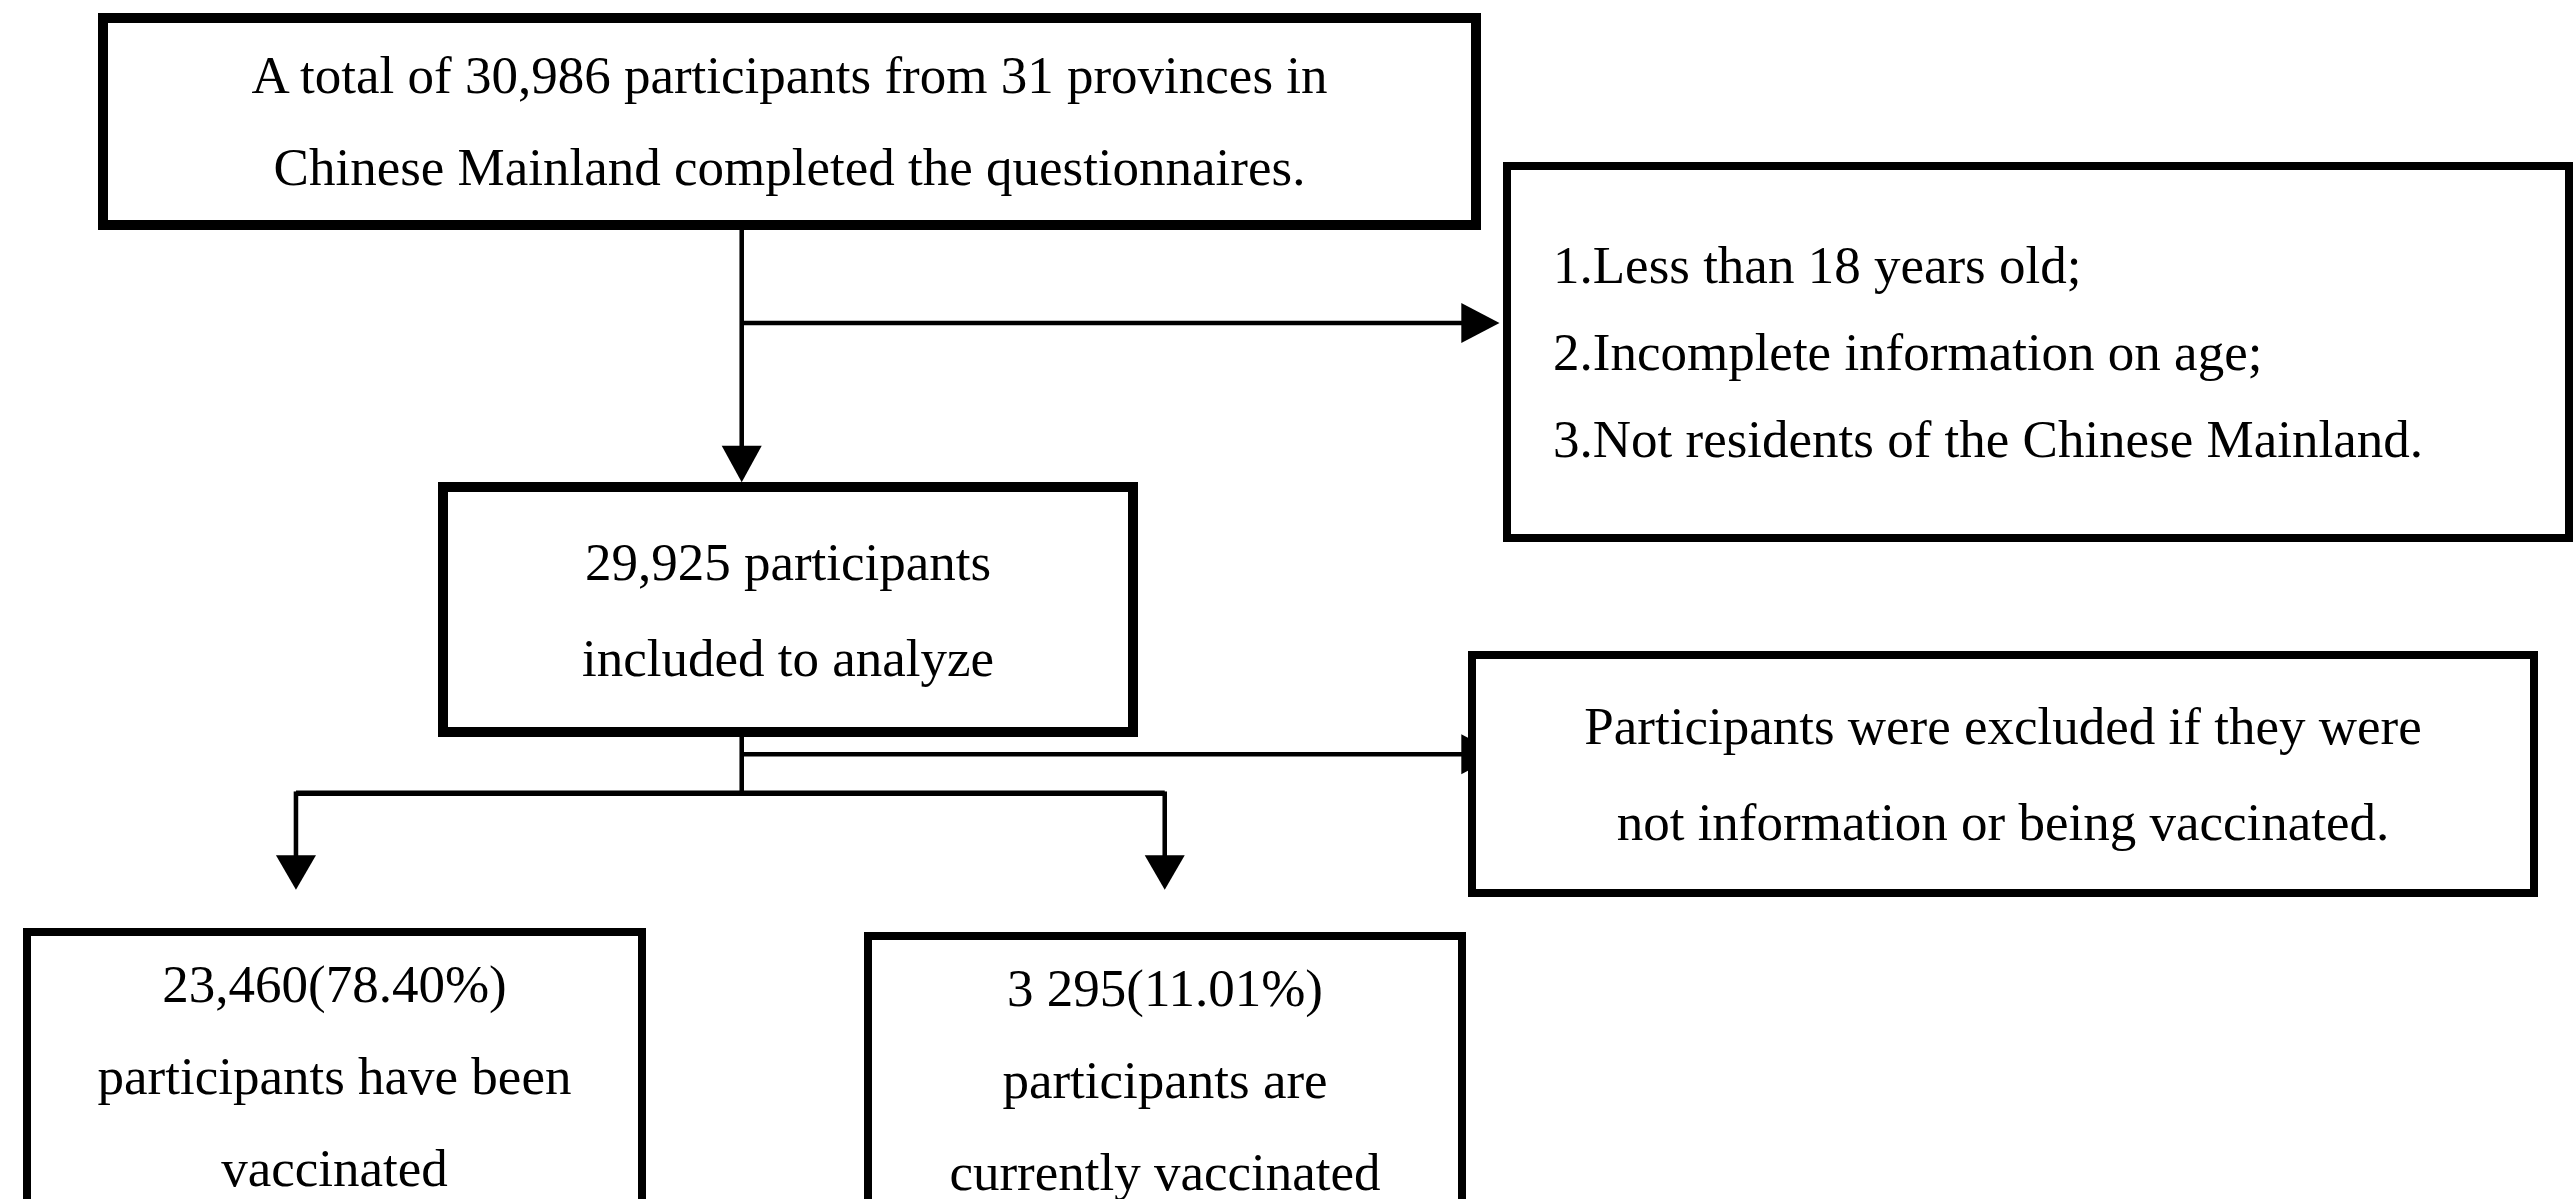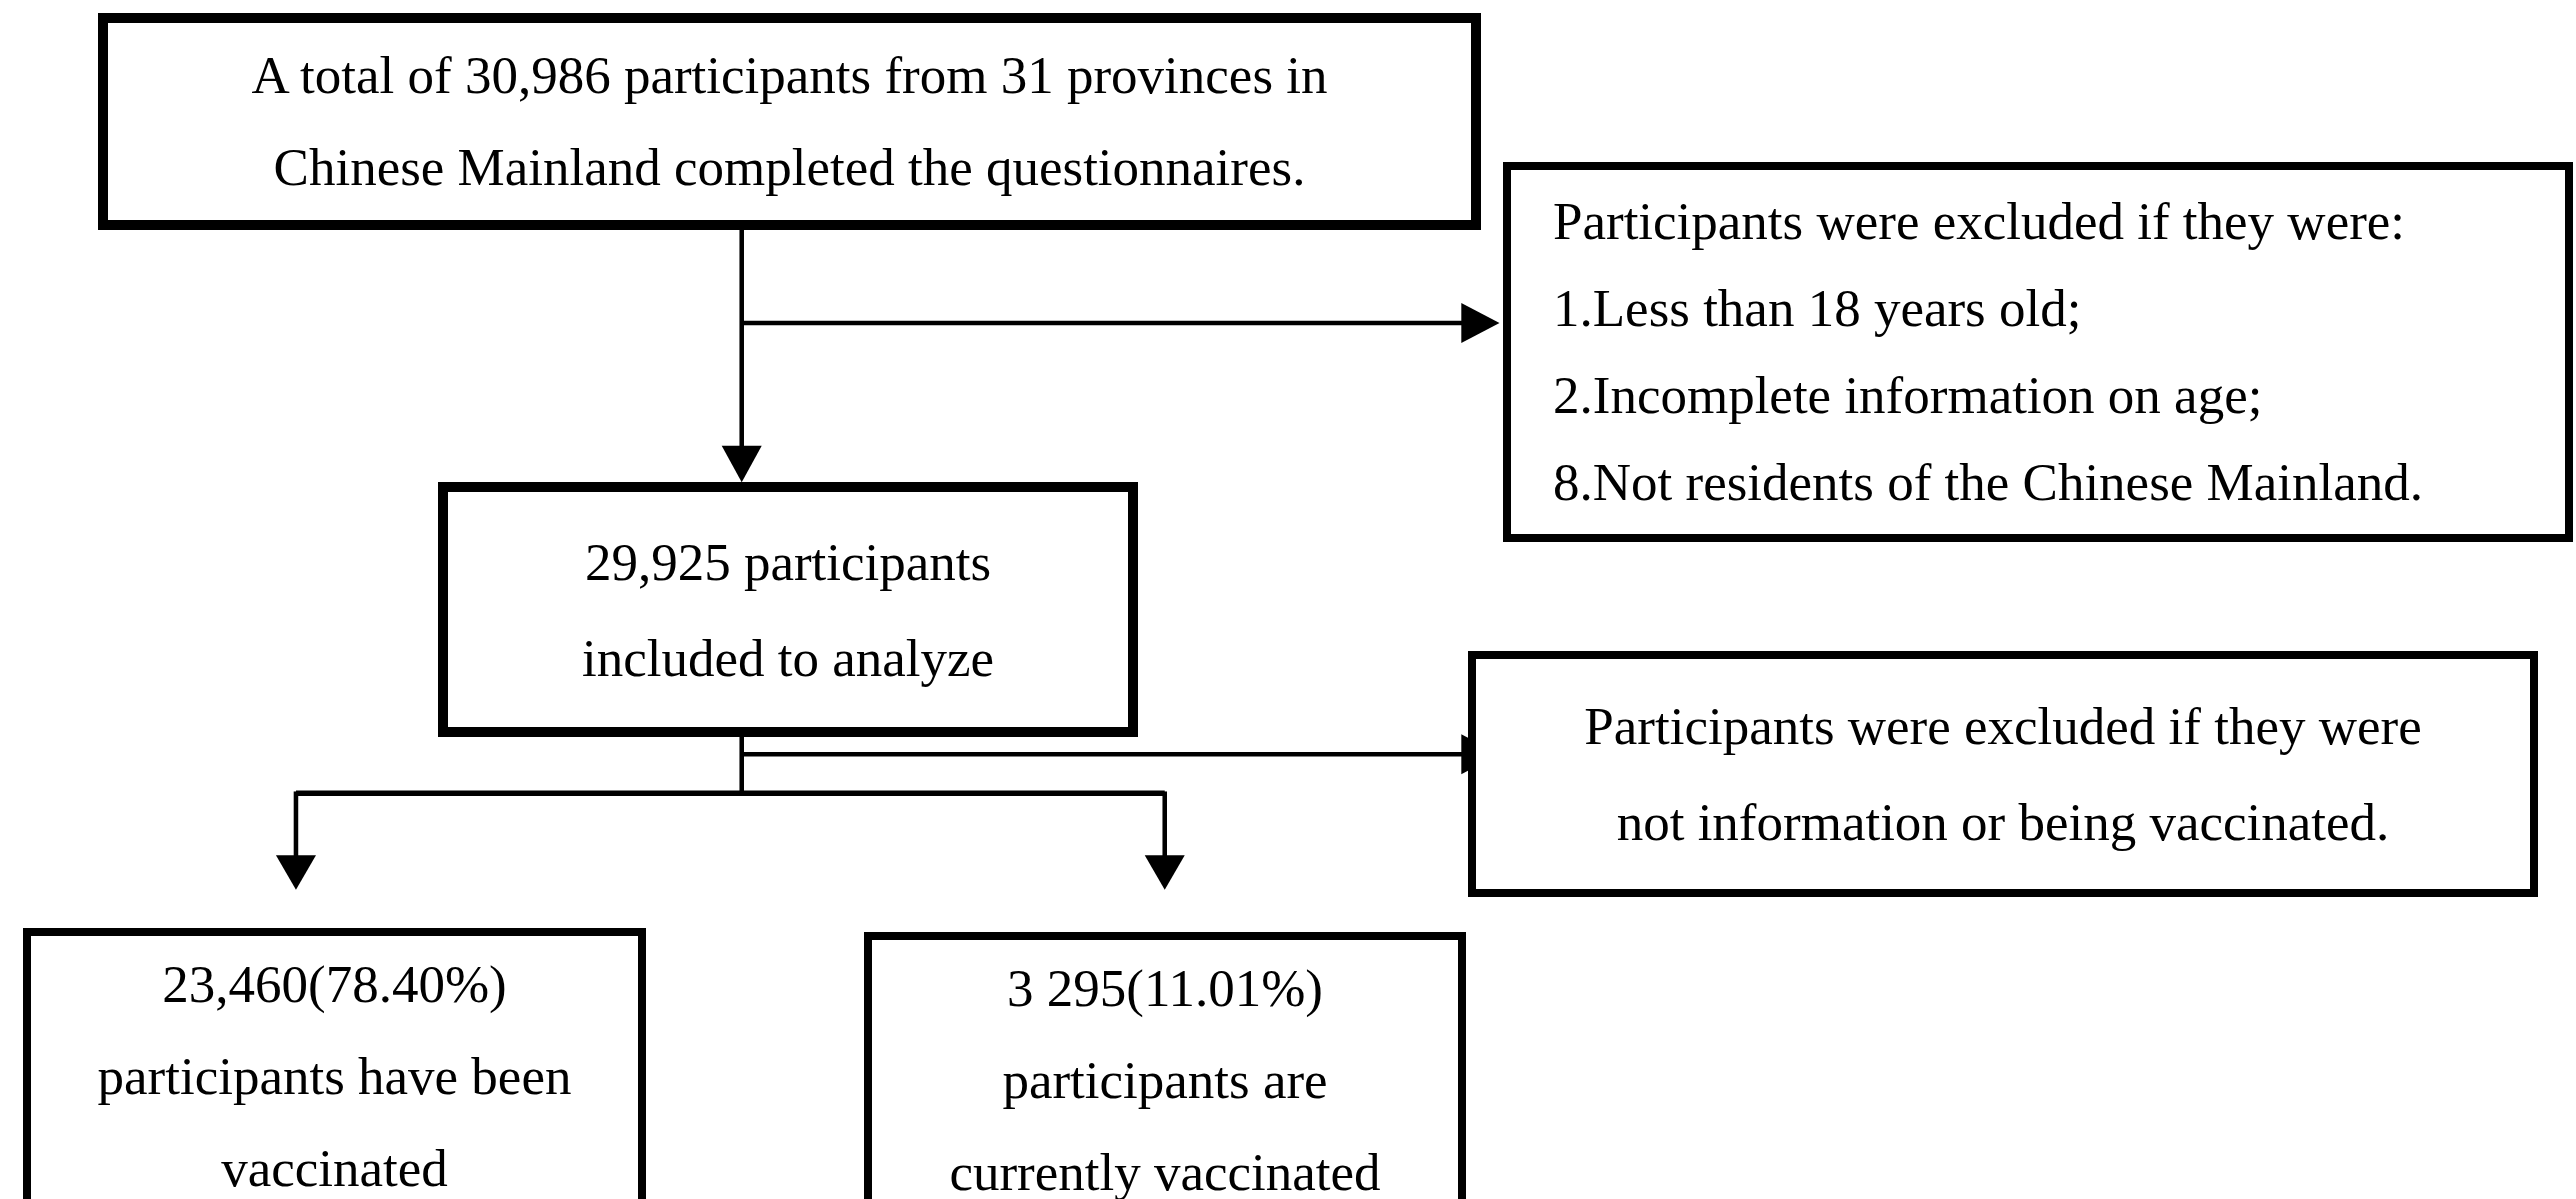--- a/index.html
+++ b/index.html
@@ -103,24 +103,23 @@
     <line x1="1280" y1="870" x2="1280" y2="944" stroke="#000" stroke-width="5"></line>
     <polygon points="1258,940 1302,940 1280,978" fill="#000"></polygon>
   </svg>
 
   <div class="box top-box">
     <div class="tline">A total of 30,986 participants from 31 provinces in</div>
     <div class="tline">Chinese Mainland completed the questionnaires.</div>
   </div>
 
   <div class="box excl-box-1">
-    <div class="tline">Participants were excluded if they were:</div>
     <div class="tline">1.Less than 18 years old;</div>
     <div class="tline">2.Incomplete information on age;</div>
-    <div class="tline">8.Not residents of the Chinese Mainland.</div>
+    <div class="tline">3.Not residents of the Chinese Mainland.</div>
   </div>
 
   <div class="box mid-box">
     <div class="tline">29,925 participants</div>
     <div class="tline">included to analyze</div>
   </div>
 
   <div class="box excl-box-2">
     <div class="tline">Participants were excluded if they were</div>
     <div class="tline">not information or being vaccinated.</div>

